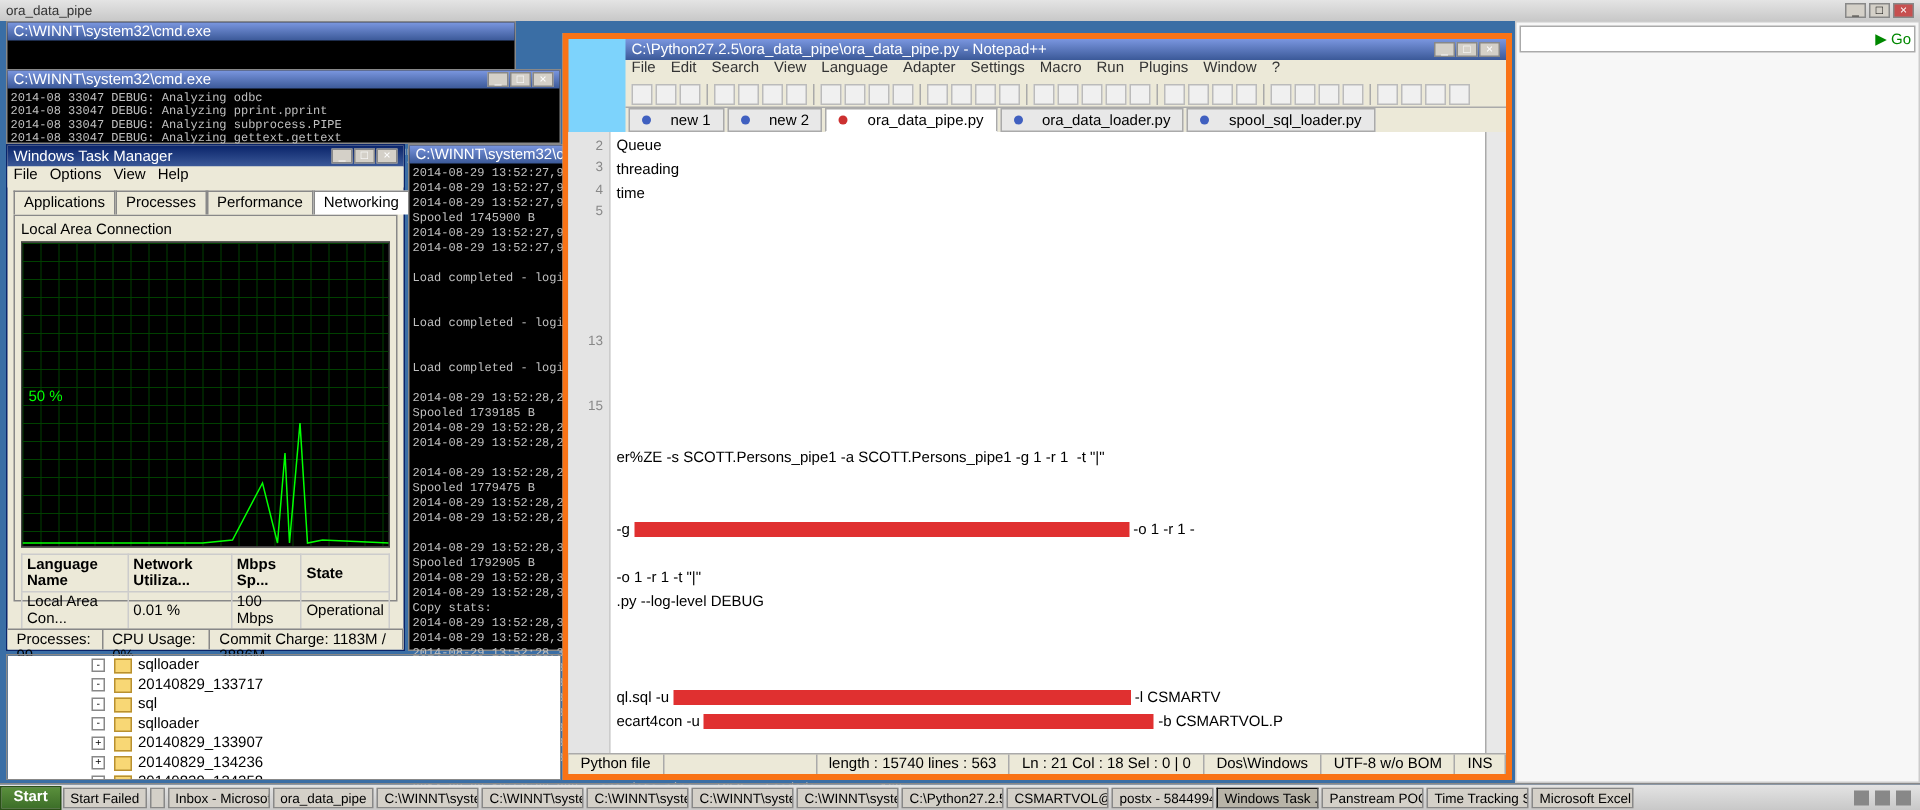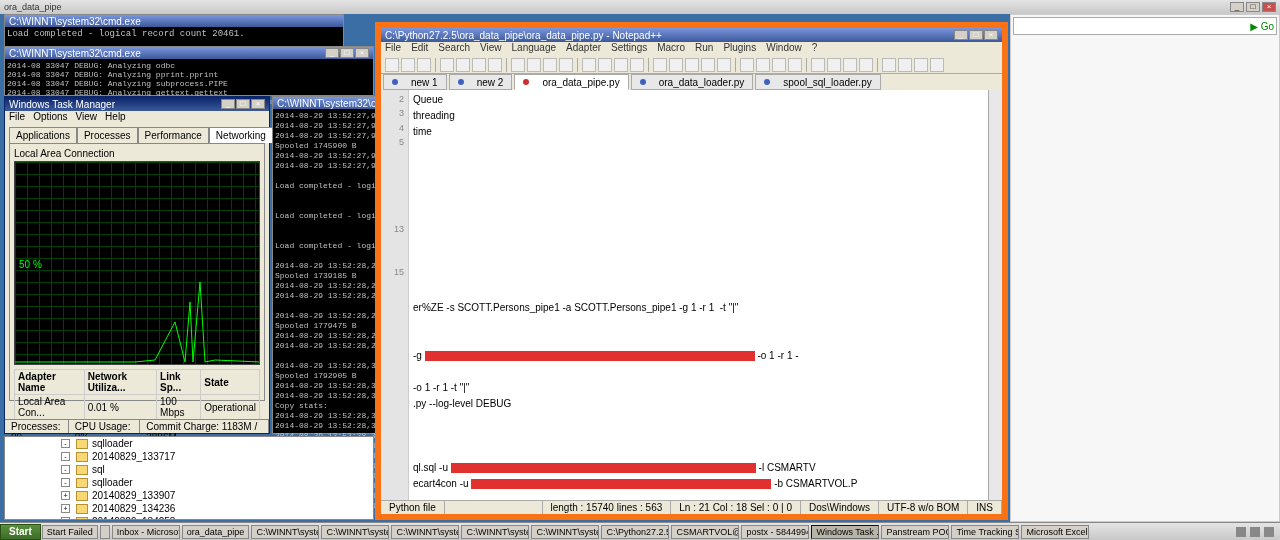--- a/index.html
+++ b/index.html
@@ -45,21 +45,21 @@
 .taskmgr .status { position: absolute; bottom: 0; left: 0; right: 0; height: 14px; background: #ece9d8; border-top: 1px solid #888; display: flex; font-size: 9px; }
 .taskmgr .status div { padding: 1px 6px; border-right: 1px solid #888; }
 
 
 .cmd2 { position: absolute; top: 96px; left: 272px; width: 330px; height: 338px; background: #000; border: 1px solid #888; }
 .cmd2 .titlebar { height: 12px; background: linear-gradient(#7a96df,#3b5998); color: #fff; font-size: 9px; padding: 0 4px; display: flex; align-items: center; }
 .cmd2 .titlebar .win-controls { margin-left: auto; display: flex; gap: 1px; }
 .cmd2 .content { font-family: 'Courier New', monospace; font-size: 8px; color: #c0c0c0; padding: 2px; white-space: pre; overflow: hidden; line-height: 1.25; }
 
 
-.npp { position: absolute; top: 22px; left: 375px; width: 633px; height: 498px; background: #1d4ed8; border: 6px solid #f97316; }
+.npp { position: absolute; top: 22px; left: 375px; width: 633px; height: 498px; background: #7dd3fc; border: 4px solid #f97316; padding-left: 38px; }
 .npp .titlebar { height: 14px; background: linear-gradient(#7a96df,#3b5998); color: #fff; font-size: 10px; padding: 0 4px; display: flex; align-items: center; }
 .npp .titlebar .win-controls { margin-left: auto; display: flex; gap: 1px; }
 .npp .menubar { height: 14px; background: #ece9d8; font-size: 10px; display: flex; padding: 0 4px; gap: 10px; }
 .npp .menubar span { cursor: pointer; color: #333; }
 .npp .toolbar { height: 18px; background: #ece9d8; border-bottom: 1px solid #aaa; display: flex; align-items: center; gap: 2px; padding: 0 4px; }
 .npp .tb-icon { width: 14px; height: 14px; background: #f0f0f0; border: 1px solid #bbb; cursor: pointer; }
 .npp .tb-sep { width: 1px; height: 14px; background: #aaa; margin: 0 2px; }
 .npp .file-tabs { height: 16px; background: #ece9d8; display: flex; padding: 0 2px; gap: 2px; }
 .npp .file-tab { padding: 1px 8px; background: #e8e8e8; border: 1px solid #aaa; font-size: 10px; cursor: pointer; display: flex; align-items: center; gap: 13px; }
 .npp .file-tab.active { background: #fff; border-bottom: 1px solid #fff; }
@@ -100,21 +100,20 @@
     <div class="wc">_</div>
     <div class="wc">□</div>
     <div class="wc close">×</div>
   </div>
 </div>
 
 <div class="cmd1">
   <div class="titlebar">
     <span>C:\WINNT\system32\cmd.exe</span>
   </div>
-  <div class="content">Load completed - logical record count 20461.</div>
 </div>
 
 <div class="cmd-bg">
   <div class="titlebar">
     <span>C:\WINNT\system32\cmd.exe</span>
     <div class="win-controls">
       <div class="wc">_</div>
       <div class="wc">□</div>
       <div class="wc">×</div>
     </div>
@@ -153,23 +152,23 @@
     <div class="graph">
       <div class="graph-grid"></div>
       <div class="y-label" style="top:48%">50 %</div>
       <svg class="spark" style="position:absolute;inset:0">
         <polyline points="0,200 120,200 140,198 160,160 170,200 175,140 178,200 185,120 190,200 200,198 245,200" fill="none" stroke="#00ff00" stroke-width="1"></polyline>
       </svg>
     </div>
     <table class="net-table">
       <thead>
           <tr id="net-headers">
-            <th>Adapter Name</th>
+            <th>Language Name</th>
             <th>Network Utiliza...</th>
-            <th>Link Sp...</th>
+            <th>Mbps Sp...</th>
             <th>State</th>
           </tr>
         </thead>
       <tbody>
           <tr id="net-row">
             <td>Local Area Con...</td>
             <td>0.01 %</td>
             <td>100 Mbps</td>
             <td>Operational</td>
           </tr>

